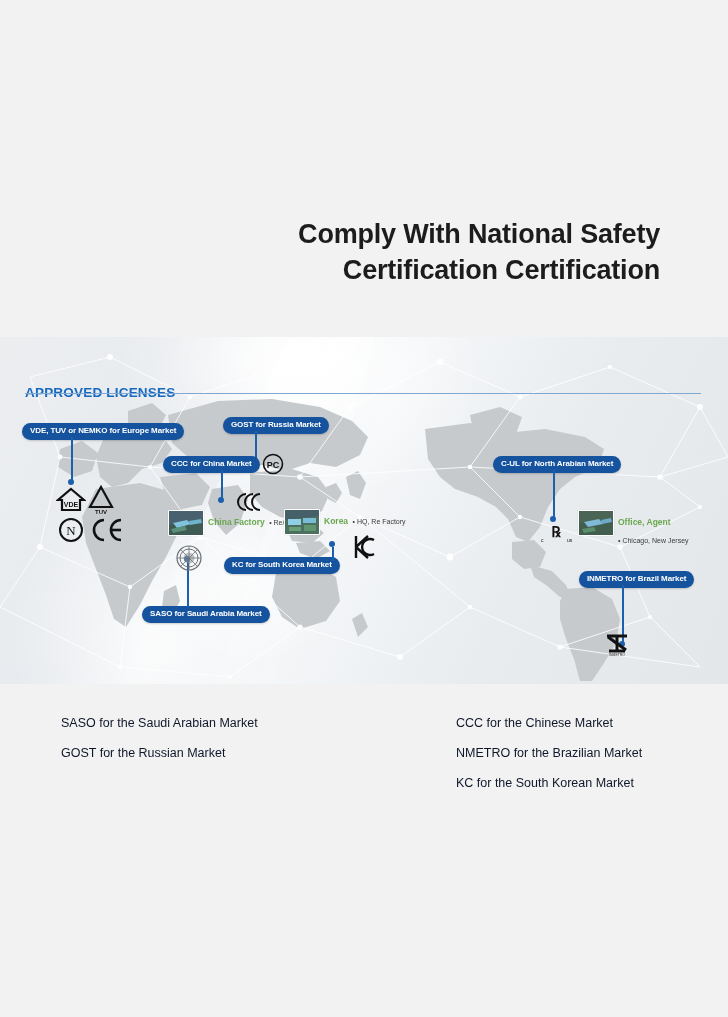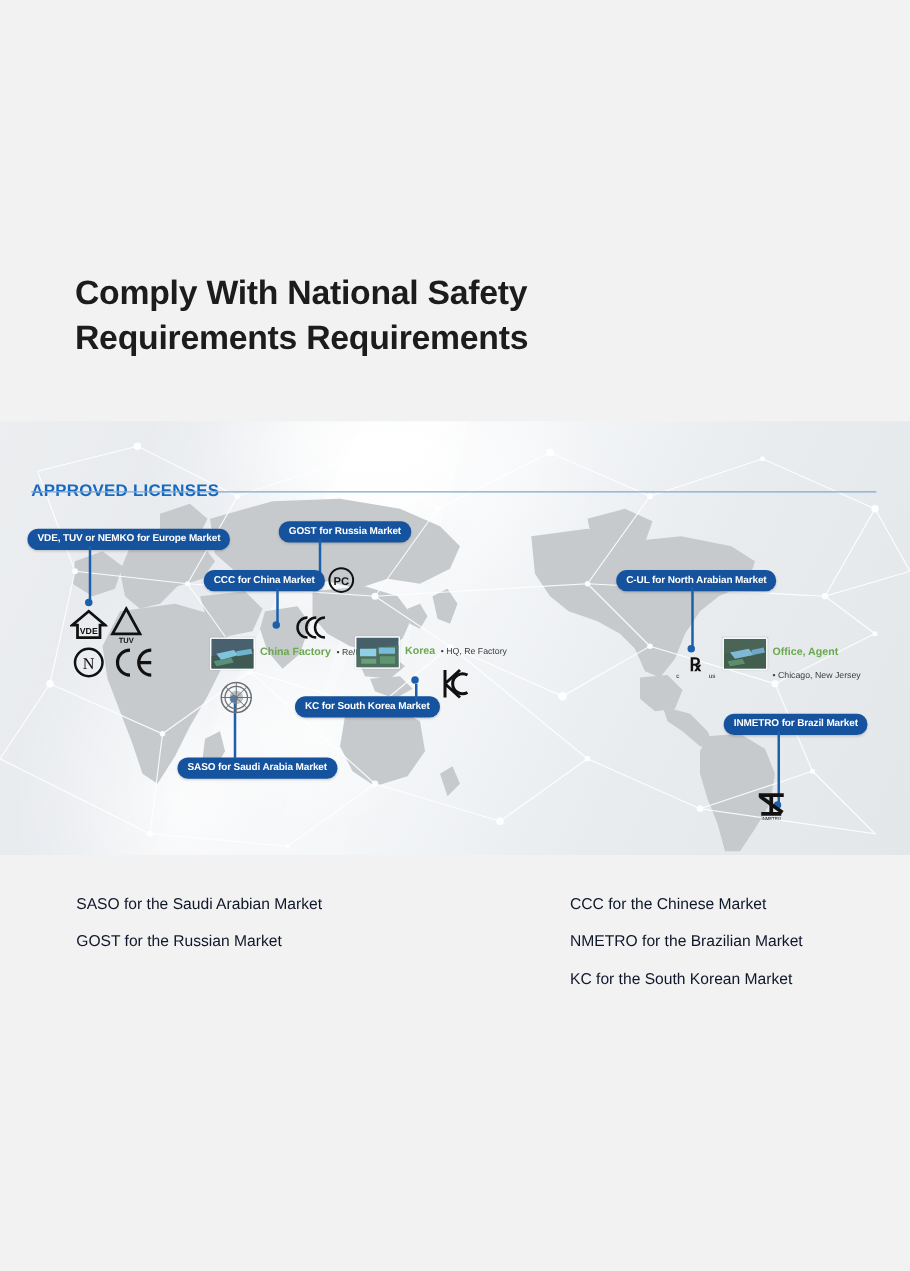--- a/index.html
+++ b/index.html
@@ -19,20 +19,21 @@
   .heading {
     position: absolute;
     left: 60px;
     top: 216px;
     width: 600px;
     font-size: 27px;
     font-weight: bold;
     line-height: 36px;
     color: #1c1c1c;
     letter-spacing: -0.2px;
+    text-align: right;
   }
   .heading span { display: block; }
 
   
   .map-band {
     position: absolute;
     left: 0;
     top: 337px;
     width: 728px;
     height: 347px;
@@ -144,21 +145,21 @@
   }
   .list-col-left { left: 61px; top: 708px; }
   .list-col-right { left: 456px; top: 708px; }
   .list-col div { white-space: nowrap; }
 </style>
 </head>
 <body>
 
 <div class="heading">
   <span>Comply With National Safety</span>
-  <span>Requirements Requirements</span>
+  <span>Certification Certification</span>
 </div>
 
 <div class="map-band">
 
   <svg class="glowsvg" viewBox="0 0 728 347" preserveAspectRatio="none">
     <defs>
       <linearGradient id="streak" x1="0" y1="0" x2="0.4" y2="1">
         <stop offset="0%" stop-color="#ffffff" stop-opacity="0.95"></stop>
         <stop offset="100%" stop-color="#ffffff" stop-opacity="0"></stop>
       </linearGradient>
@@ -345,21 +346,21 @@
         <rect x="4" y="17" width="12" height="4" fill="#6aa077"></rect>
         <rect x="19" y="15" width="12" height="6" fill="#5f9570"></rect>
       </svg>
     </span>
     <span class="site-text">
       <span class="site-name">Korea</span>
       <span class="site-sub">• HQ, Re Factory</span>
     </span>
   </div>
 
-  <div class="pill" style="left:236px; top:220px;">KC for South Korea Market</div>
+  <div class="pill" style="left:224px; top:220px;">KC for South Korea Market</div>
   <div class="leader" style="left:332px; top:210px; height:14px;"></div>
   <div class="dot" style="left:329px; top:204px;"></div>
 
   <svg class="mark" style="left:352px; top:196px;" width="24" height="28" viewBox="0 0 24 28">
     <path d="M4,3 L4,25 M4,14 L16,3 M4,14 L16,25" fill="none" stroke="#111" stroke-width="2.4"></path>
     <path d="M22,7 A8,8 0 1,0 22,21" fill="none" stroke="#111" stroke-width="2.4"></path>
   </svg>
 
   <div class="pill" style="left:142px; top:269px;">SASO for Saudi Arabia Market</div>
   <div class="leader" style="left:187px; top:224px; height:46px;"></div>

